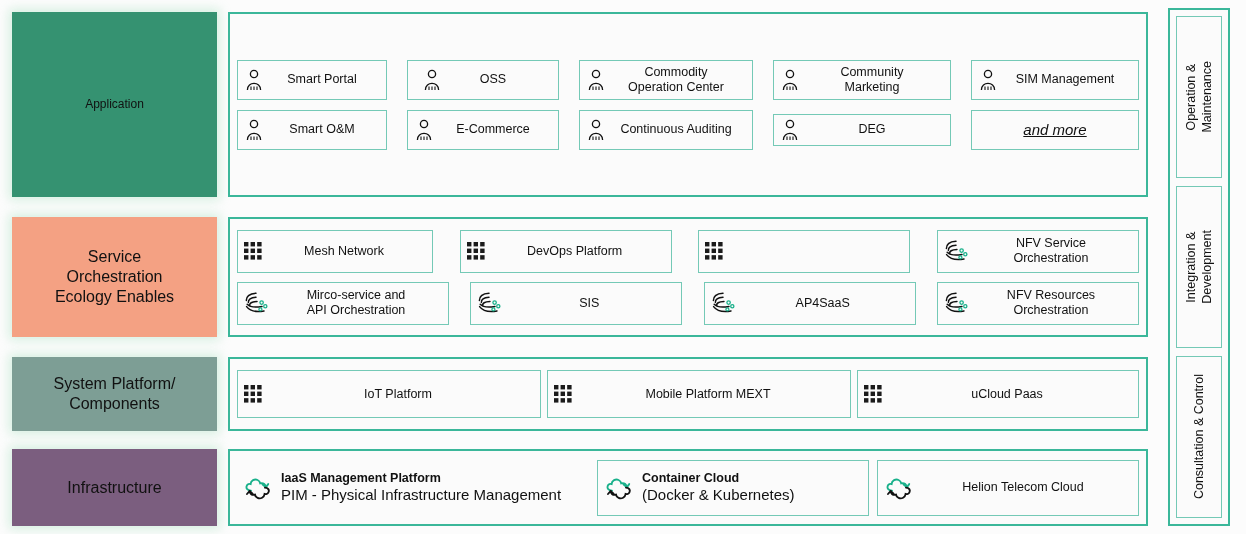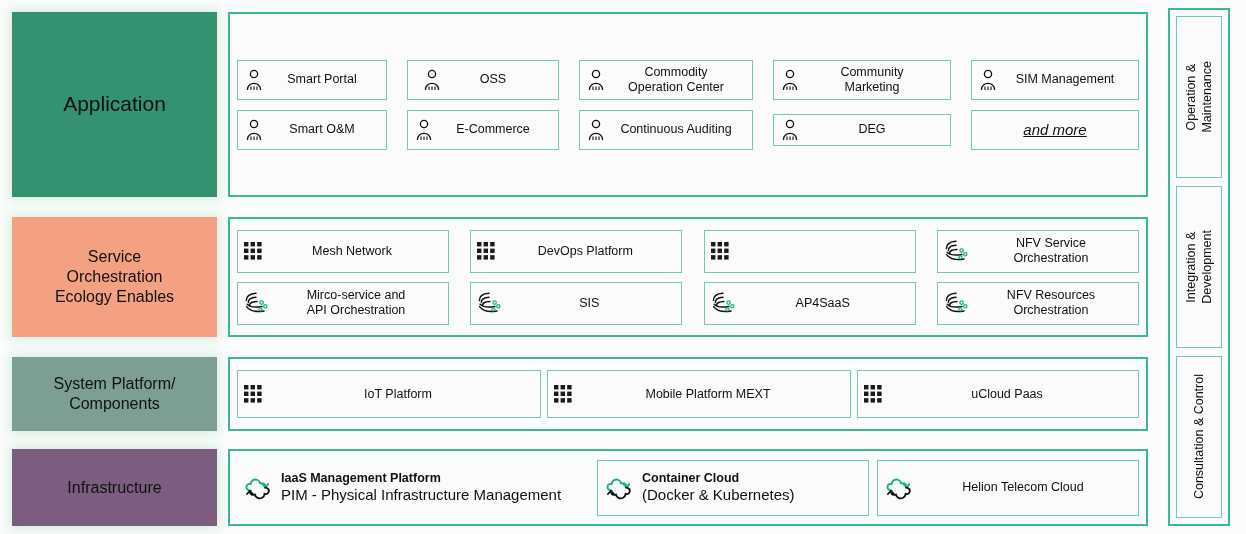--- a/index.html
+++ b/index.html
@@ -89,21 +89,21 @@
       </div>
       <div class="chip" style="border-color: rgb(44, 107, 86);">
         <span>NFV</span>
       </div>
       <div class="chip" style="border-color: rgb(107, 116, 137);">
         <span>Mobilization</span>
       </div>
     </div>
 
   <div class="row" id="row-application" style="left:0;top:12px;height:185px;">
-      <div class="layerlabel label" style="background: rgb(53, 146, 113); height: 185px; font-size: 21px; white-space: pre-line;"><span>Application</span></div>
+      <div class="layerlabel label" style="background: rgb(53, 146, 113); height: 185px; font-size: 12px; white-space: pre-line;"><span>Application</span></div>
       <div class="panel" style="height: 185px; display: flex; flex-direction: column; justify-content: center; gap: 10px;">
         <div style="display: flex; justify-content: space-between; align-items: center; height: 40px;">
           <div class="cell" style="width: 150px; height: 40px; padding: 0px 6px;">
             <span class="ico">
               <svg width="20" height="22" viewBox="0 0 20 22">
                 <circle cx="10" cy="5" r="3.6" fill="none" stroke="#111" stroke-width="1.3"></circle>
                 <path d="M3.4 21 C3.4 12.2 16.6 12.2 16.6 21" fill="none" stroke="#111" stroke-width="1.3"></path>
                 <path d="M7 17.6 V21 M10 17.6 V21 M13 17.6 V21" stroke="#111" stroke-width="1.1"></path>
               </svg>
             </span>
@@ -198,21 +198,21 @@
           </div>
         </div>
       </div>
     </div>
   <div class="row" id="row-service" style="left:0;top:217px;height:120px;">
       <div class="layerlabel label" style="background: rgb(244, 161, 131); height: 120px; font-size: 16px; white-space: pre-line;"><span>Service
 Orchestration
 Ecology Enables</span></div>
       <div class="panel" style="height: 120px; display: flex; flex-direction: column; justify-content: center; gap: 9px;">
         <div style="display: flex; justify-content: space-between; align-items: center; height: 43px;">
-          <div class="cell" style="width: 212px; height: 43px; padding: 0px 6px;">
+          <div class="cell" style="width: 196px; height: 43px; padding: 0px 6px;">
             <span class="ico">
               <svg width="18" height="18" viewBox="0 0 17.5 17.5">
                 <rect x="0" y="0" width="4.3" height="4.3" fill="#1b1b1b"></rect>
                 <rect x="6.4" y="0" width="4.3" height="4.3" fill="#1b1b1b"></rect>
                 <rect x="12.8" y="0" width="4.3" height="4.3" fill="#1b1b1b"></rect>
                 <rect x="0" y="6.4" width="4.3" height="4.3" fill="#1b1b1b"></rect>
                 <rect x="6.4" y="6.4" width="4.3" height="4.3" fill="#1b1b1b"></rect>
                 <rect x="12.8" y="6.4" width="4.3" height="4.3" fill="#1b1b1b"></rect>
                 <rect x="0" y="12.8" width="4.3" height="4.3" fill="#1b1b1b"></rect>
                 <rect x="6.4" y="12.8" width="4.3" height="4.3" fill="#1b1b1b"></rect>

